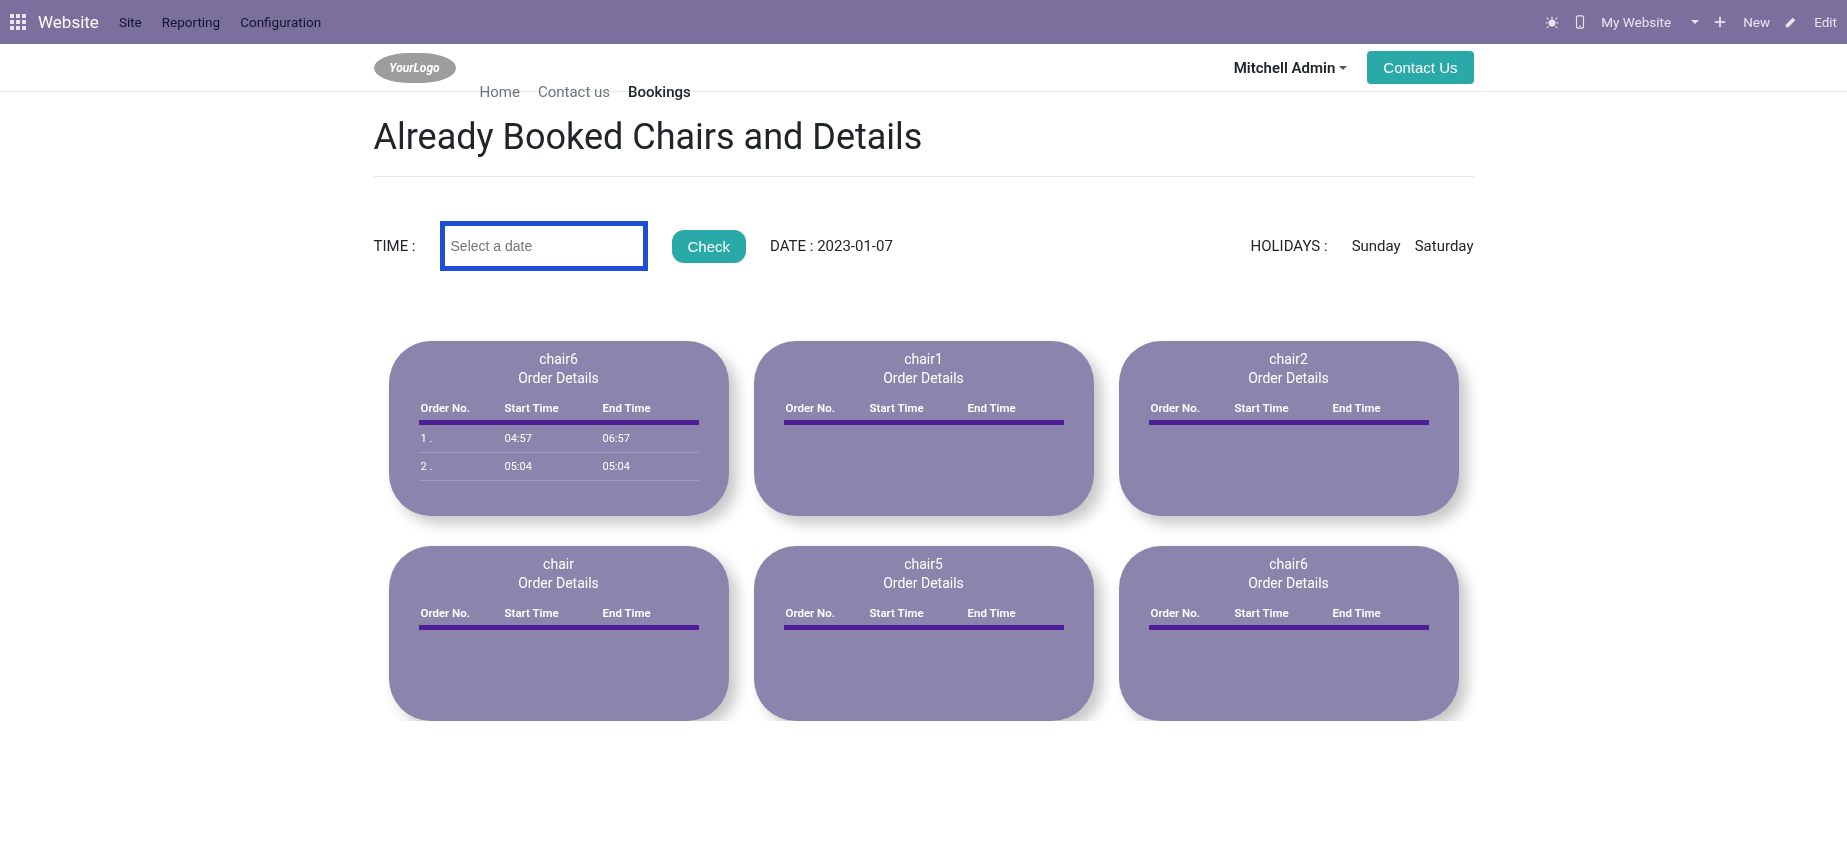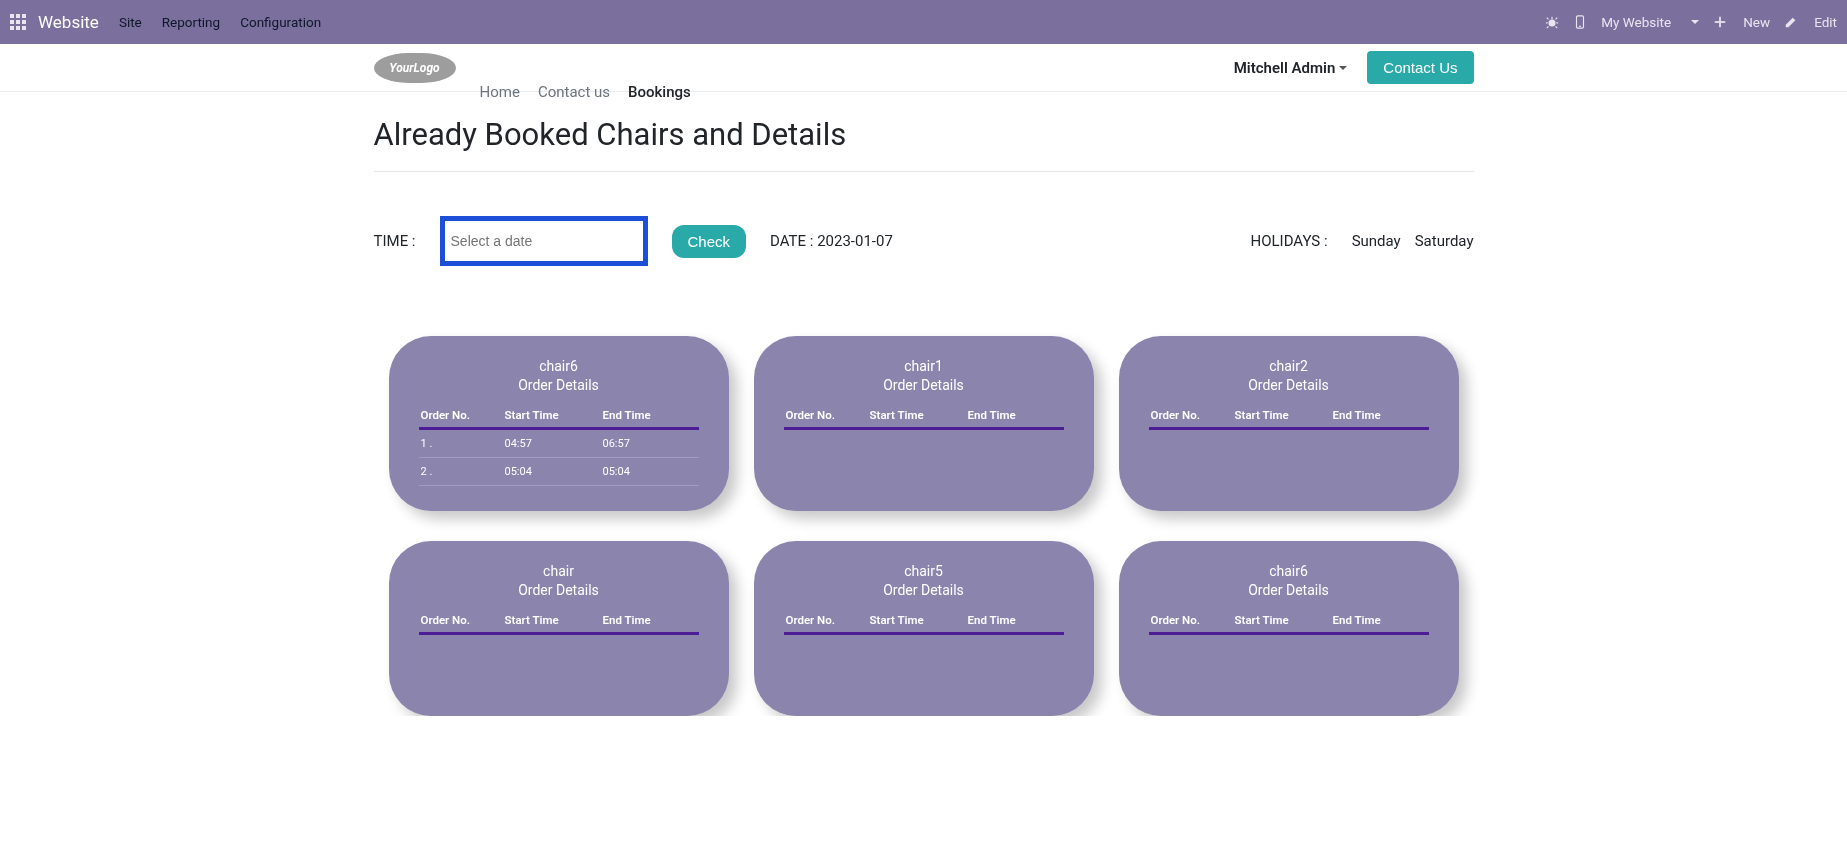--- a/index.html
+++ b/index.html
@@ -23,38 +23,38 @@
   .logo-shape { background:#9d9d9d; border-radius:50%/60%; width:82px; height:30px; display:flex; align-items:center; justify-content:center; color:#fff; font-style:italic; font-weight:bold; font-size:12px; }
   .nav-link { color:#6c757d; margin-right:18px; font-size:15px; cursor:pointer;margin-top:48px; }
   .nav-link.active { color:#212529; font-weight:500; }
   .nav-spacer { flex:1; }
   .user-drop { color:#212529; font-weight:600; font-size:15px; margin-right:20px; cursor:pointer; display:flex; align-items:center; }
   .user-drop .caret-down { border-top-color:#555; }
   .contact-btn { background:#2aa9a9; color:#fff; border:none; border-radius:4px; padding:8px 16px; font-size:15px; cursor:pointer; }
 
   
   .page { width: 1100px; margin: 0 auto; padding-top: 24px; }
-  h1.page-title { font-size: 31px; font-weight: 400; color:#212529; padding-bottom: 18px; border-bottom:1px solid #e5e5e5; margin-bottom: 44px; }
+  h1.page-title { font-size: 36px; font-weight: 400; color:#212529; padding-bottom: 18px; border-bottom:1px solid #e5e5e5; margin-bottom: 44px; }
 
   
   .filter-row { display:flex; align-items:center; gap: 24px; font-size:15px; color:#212529; margin-bottom: 70px; }
   .filter-row .label { font-weight:400; }
   .date-input { width:208px; height:25px; border:5px solid #1d4ed8; padding:20px 6px; font-size:14px; color:#555; }
   .check-btn { background:#2aa9a9; color:#fff; border:none; border-radius:12px; padding:8px 16px; font-size:15px; cursor:pointer; }
   .date-display { font-size:15px; }
   .holidays { display:flex; gap:14px; }
   .holidays span { font-size:15px; }
 
   
   .cards { display:grid; grid-template-columns: repeat(3, 340px); gap: 30px 25px; justify-content:center; }
-  .card { background:#8b84ad; border-radius:42px; padding: 22px 30px 22px; min-height:175px; box-shadow: 8px 8px 14px rgba(0,0,0,0.22); color:#fff; }
+  .card { background:#8b84ad; border-radius:42px; padding: 10px 30px 22px; min-height:175px; box-shadow: 8px 8px 14px rgba(0,0,0,0.22); color:#fff; }
   .card h3 { text-align:center; font-size:14px; font-weight:400; margin-bottom:3px; }
   .card h4 { text-align:center; font-size:14px; font-weight:400; margin-bottom:10px; }
   .card table { width:100%; border-collapse:collapse; font-size:11.5px; }
-  .card th { text-align:left; font-weight:600; padding:5px 2px; border-bottom:3px solid #4c1d95; }
+  .card th { text-align:left; font-weight:600; padding:5px 2px; border-bottom:5px solid #4c1d95; }
   .card td { padding:7px 2px; border-bottom:1px solid #a39cc0; font-size:11px; }
   .card th:nth-child(1), .card td:nth-child(1) { width:30%; }
   .card th:nth-child(2), .card td:nth-child(2) { width:35%; }
   .card th:nth-child(3), .card td:nth-child(3) { width:35%; }
 </style>
 </head>
 <body>
 
 <div class="topbar">
   <span class="apps-icon">

